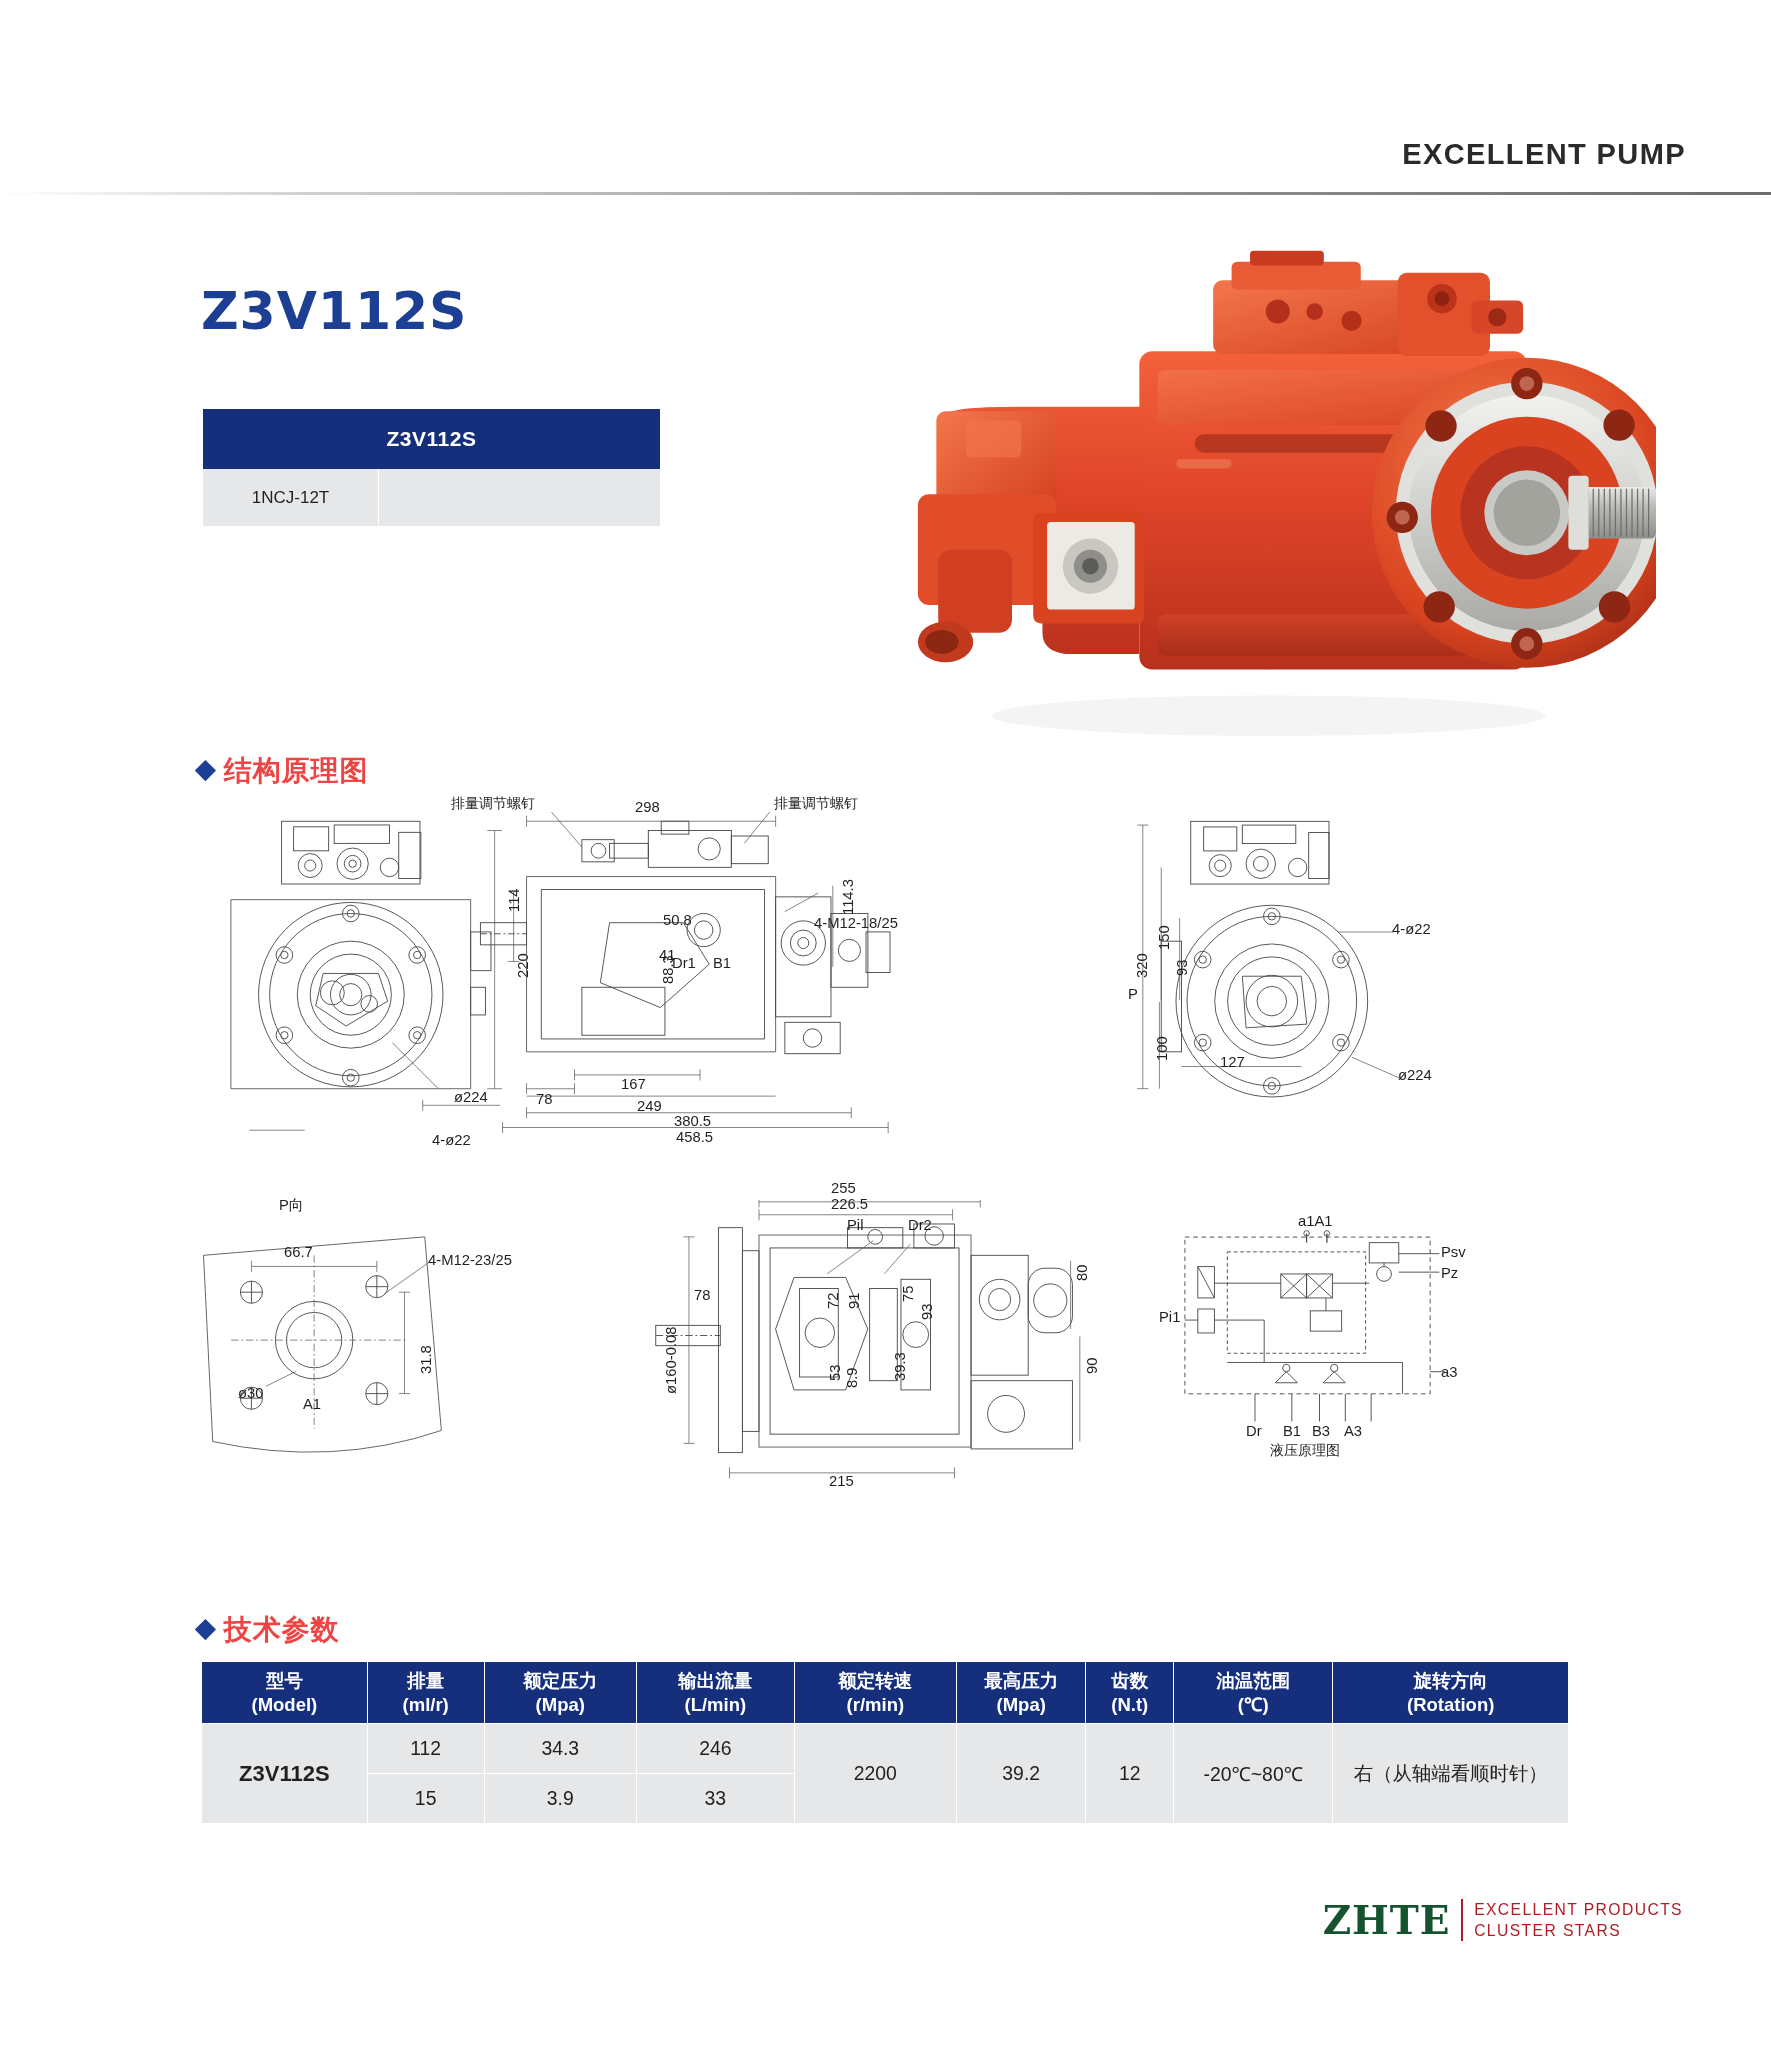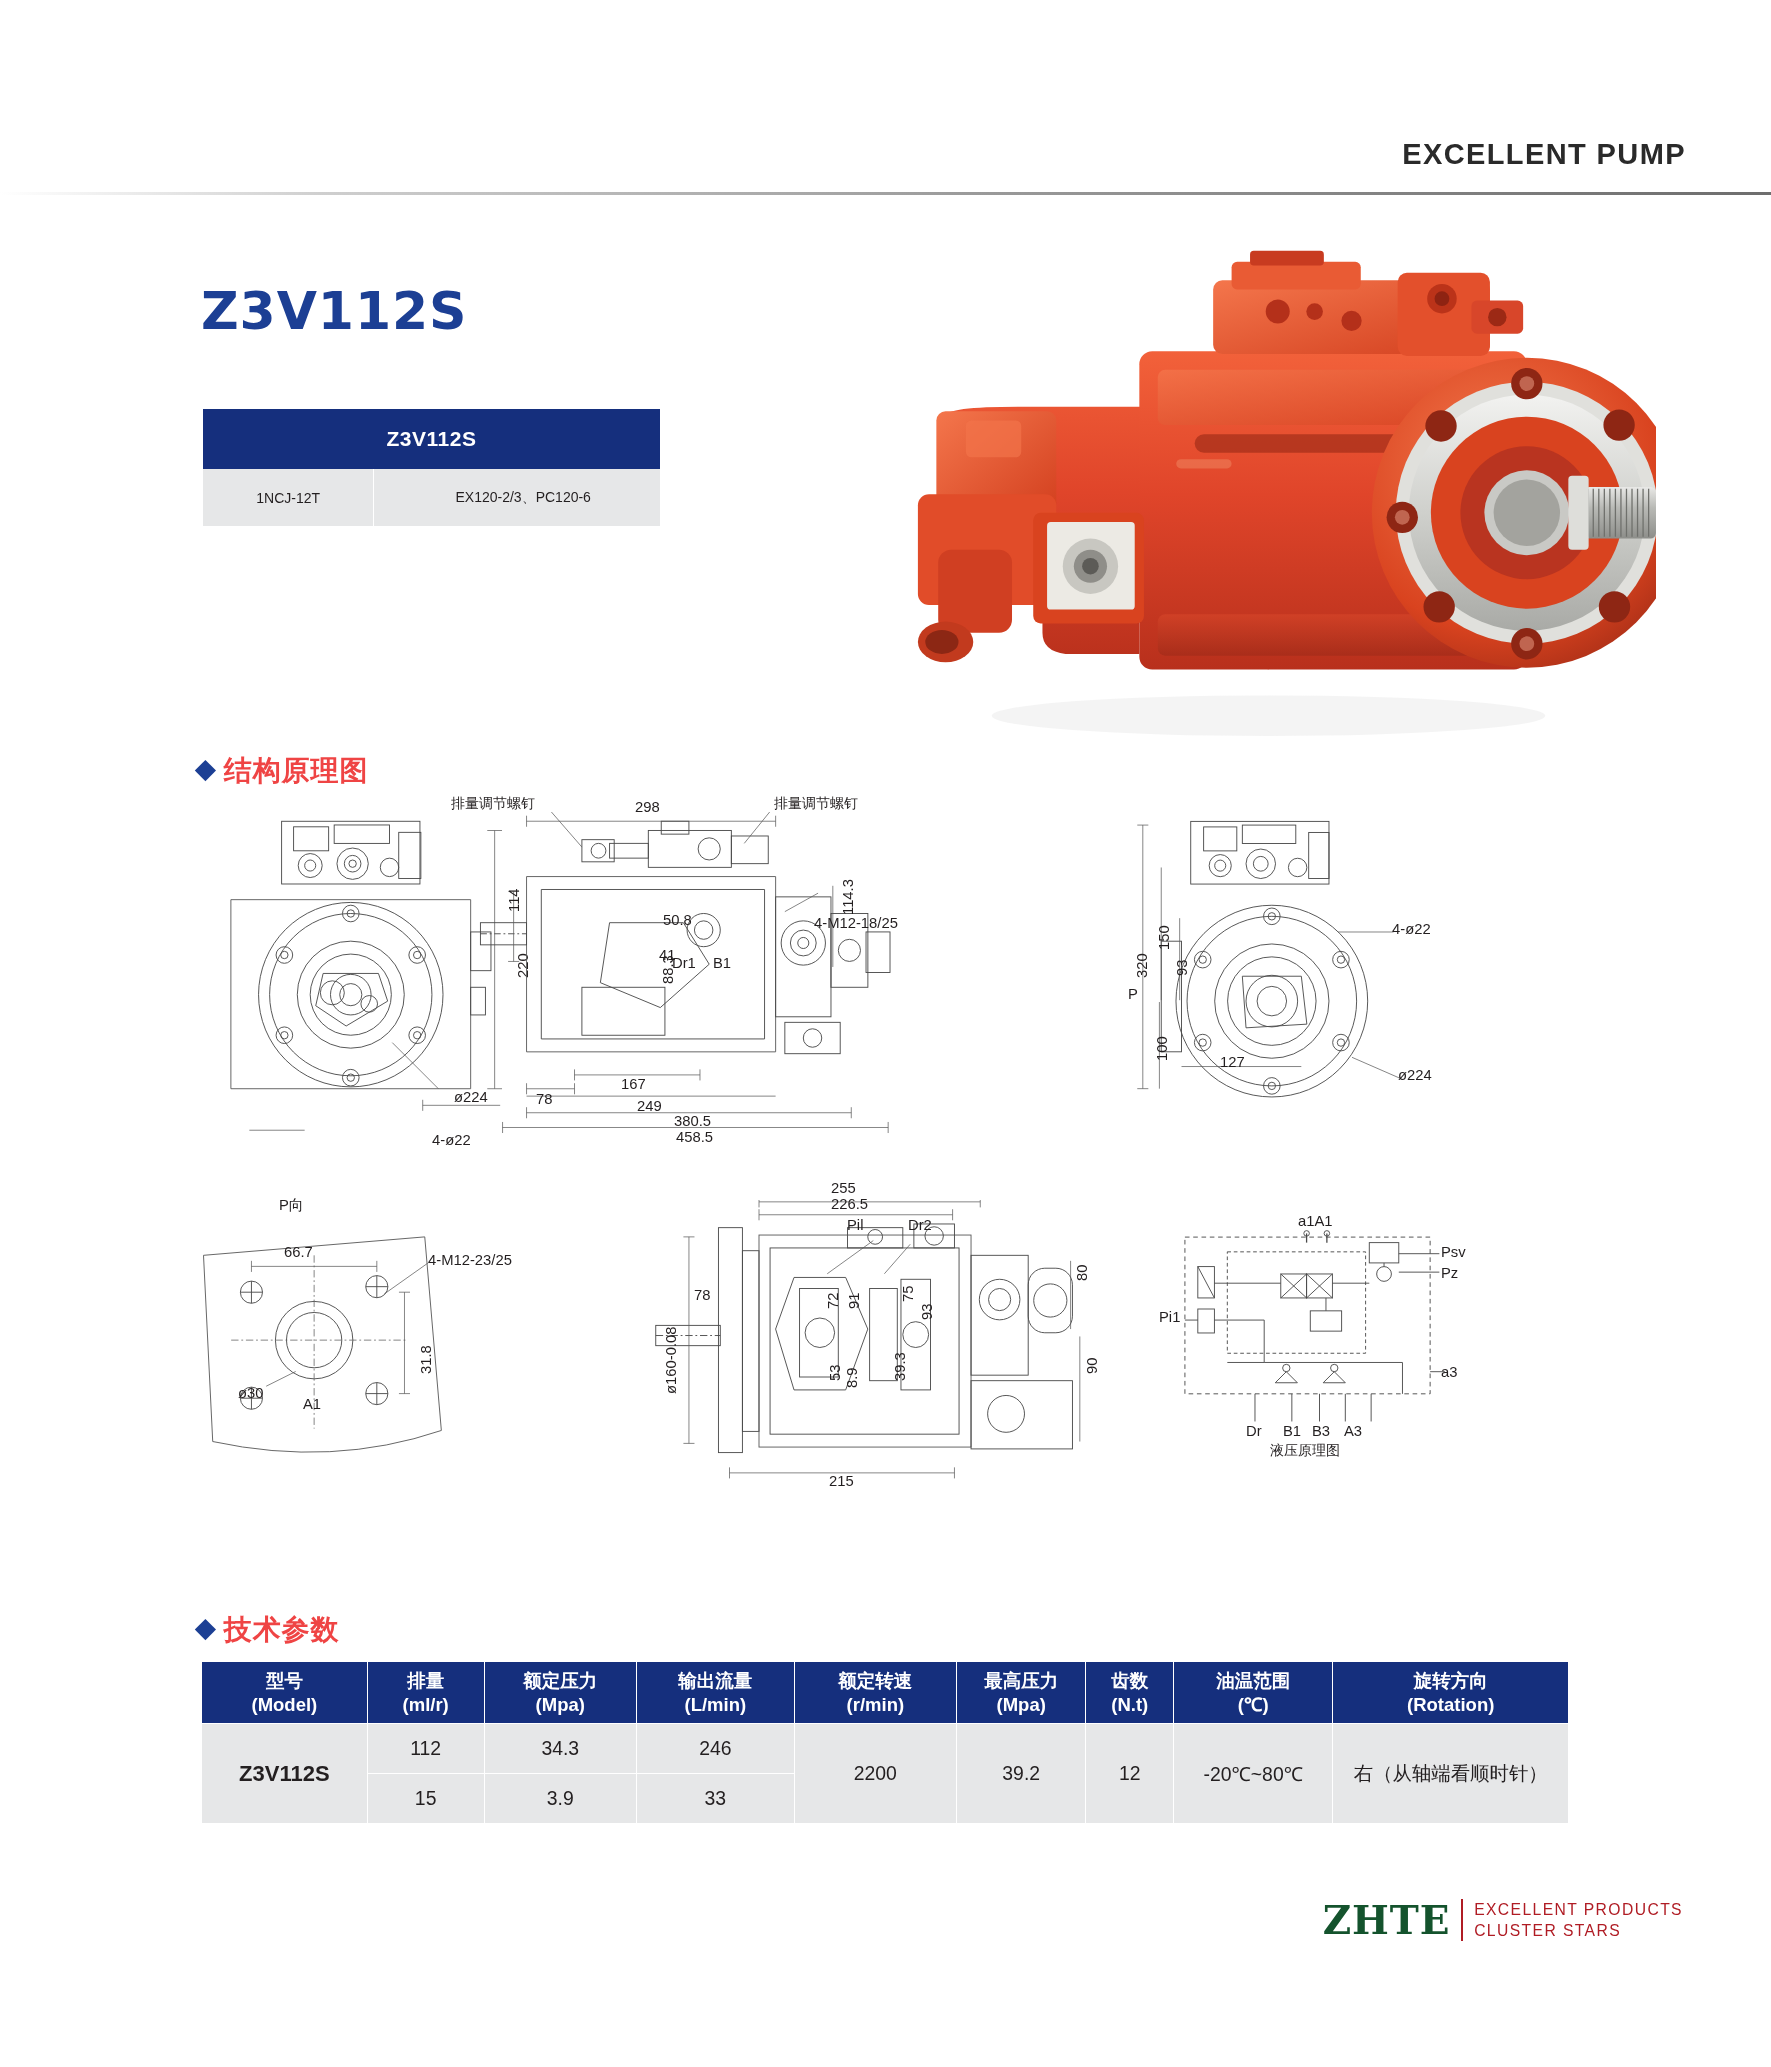--- a/index.html
+++ b/index.html
@@ -69,21 +69,21 @@
     text-align: center;
     font-size: 21px;
     font-weight: bold;
     letter-spacing: 0.5px;
   }
   .model-row {
     display: flex;
     height: 57px;
     background: #e6e7e8;
     color: #231f20;
-    font-size: 14px;
+    font-size: 17px;
     gap: 12px;
   }
   .model-cell {
     display: flex;
     align-items: center;
     justify-content: center;
     height: 100%;
   }
   .model-cell-a { width: 175px; border-right: 1.8px solid #ffffff; }
   .model-cell-b { width: 281px; }
@@ -208,21 +208,20 @@
   <div class="header-title">EXCELLENT PUMP</div>
   <div class="header-rule"></div>
 </div>
 
 <div class="product-title">Z3V112S</div>
 
 <div class="model-box">
   <div class="model-head">Z3V112S</div>
   <div class="model-row">
     <div class="model-cell model-cell-a">1NCJ-12T</div>
-    <div class="model-cell model-cell-b">EX120-2/3、PC120-6</div>
   </div>
 </div>
 
 <div class="photo">
 <svg width="775" height="517" viewBox="0 0 840 560" xmlns="http://www.w3.org/2000/svg">
   <defs>
     <linearGradient id="redMain" x1="0" y1="0" x2="0" y2="1">
       <stop offset="0%" stop-color="#f2613a"></stop>
       <stop offset="45%" stop-color="#e0452a"></stop>
       <stop offset="100%" stop-color="#b8301c"></stop>

